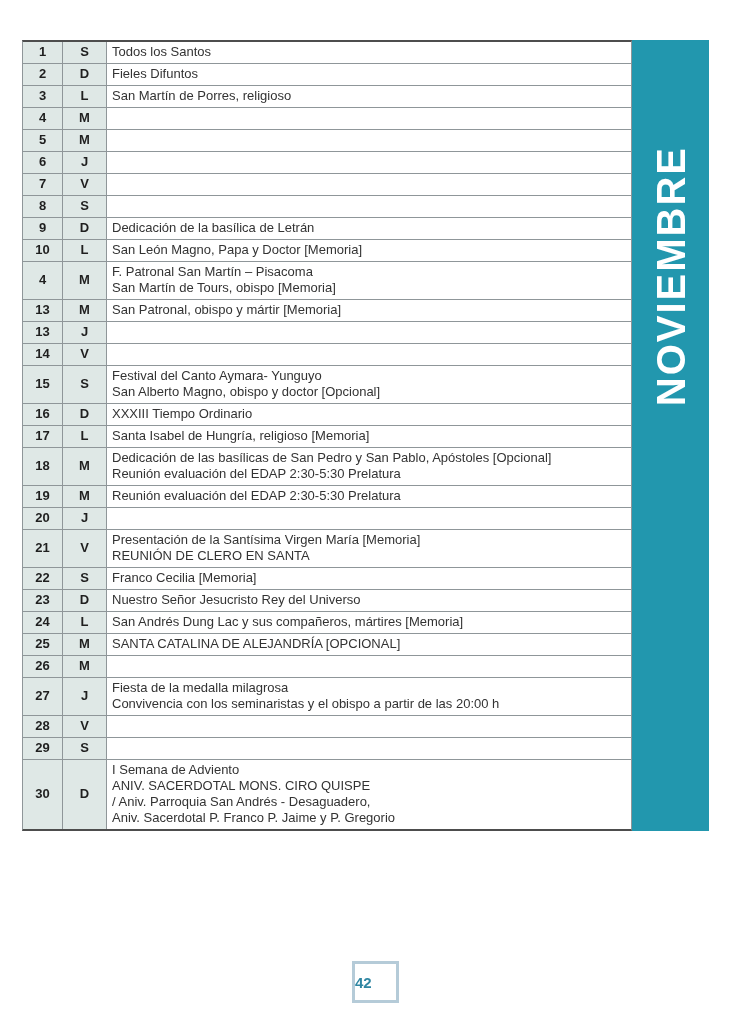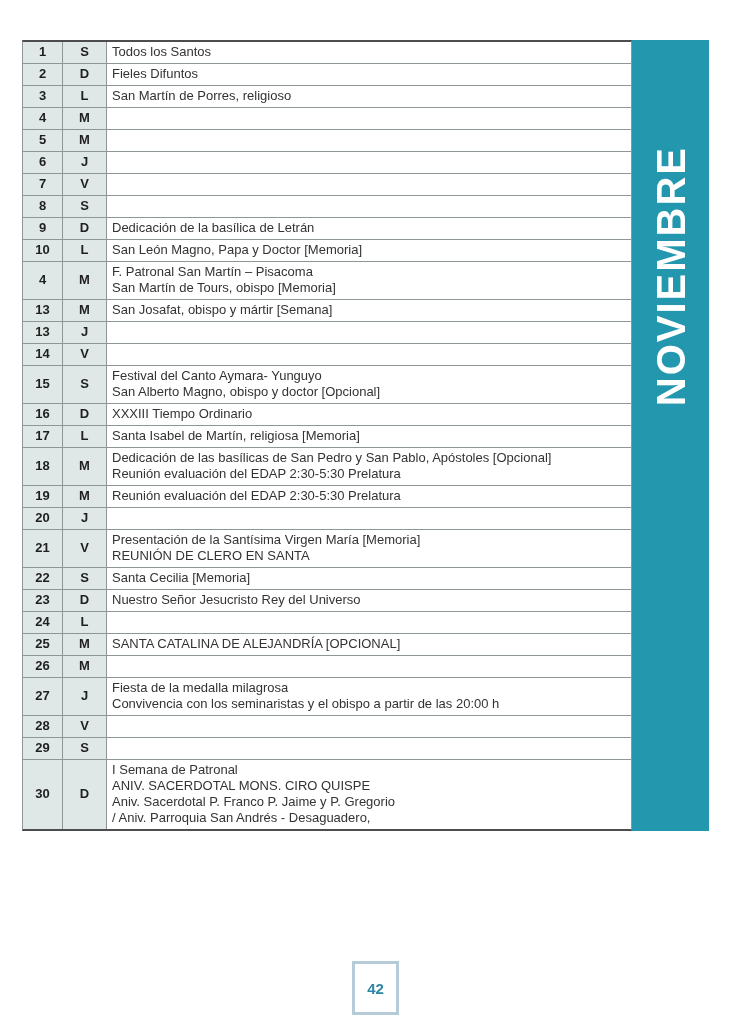--- a/index.html
+++ b/index.html
@@ -90,25 +90,25 @@
     color:#ffffff;
     font-weight:bold;
     font-size:40px;
     line-height:1;
     letter-spacing:2px;
     white-space:nowrap;
   }
   .pagebox{
     position:absolute;
     left:352px;top:961px;
-    width:47px;height:54px;
+    width:47px;height:42px;
     box-sizing:border-box;
     border:3px solid var(--page-box-border);
     background:#fff;
-    display:flex;align-items:center;justify-content:center;
+    display:flex;align-items:center;justify-content:flex-start;
   }
   .pagebox span{
     color:var(--page-number);
     font-weight:bold;
     font-size:15px;
   }
 </style>
 </head>
 <body>
 
@@ -190,21 +190,21 @@
     <div class="cell ev">
             <div class="line">F. Patronal San Martín – Pisacoma</div>
             <div class="line">San Martín de Tours, obispo [Memoria]</div>
           </div>
   </div>
 
   <div class="row">
     <div class="cell day">13</div>
     <div class="cell wd">M</div>
     <div class="cell ev">
-            <div class="line">San Josafat, obispo y mártir [Semana]</div>
+            <div class="line">San Patronal, obispo y mártir [Memoria]</div>
           </div>
   </div>
 
   <div class="row">
     <div class="cell day">13</div>
     <div class="cell wd">J</div>
     <div class="cell ev"></div>
   </div>
 
   <div class="row">
@@ -227,21 +227,21 @@
     <div class="cell wd">D</div>
     <div class="cell ev">
             <div class="line">XXXIII Tiempo Ordinario</div>
           </div>
   </div>
 
   <div class="row">
     <div class="cell day">17</div>
     <div class="cell wd">L</div>
     <div class="cell ev">
-            <div class="line">Santa Isabel de Martín, religiosa [Memoria]</div>
+            <div class="line">Santa Isabel de Hungría, religioso [Memoria]</div>
           </div>
   </div>
 
   <div class="row">
     <div class="cell day">18</div>
     <div class="cell wd">M</div>
     <div class="cell ev">
             <div class="line">Dedicación de las basílicas de San Pedro y San Pablo, Apóstoles [Opcional]</div>
             <div class="line">Reunión evaluación del EDAP 2:30-5:30 Prelatura</div>
           </div>
@@ -267,35 +267,38 @@
     <div class="cell ev">
             <div class="line">Presentación de la Santísima Virgen María [Memoria]</div>
             <div class="line">REUNIÓN DE CLERO EN SANTA</div>
           </div>
   </div>
 
   <div class="row">
     <div class="cell day">22</div>
     <div class="cell wd">S</div>
     <div class="cell ev">
-            <div class="line">Santa Cecilia [Memoria]</div>
+            <div class="line">Franco Cecilia [Memoria]</div>
           </div>
   </div>
 
   <div class="row">
     <div class="cell day">23</div>
     <div class="cell wd">D</div>
     <div class="cell ev">
             <div class="line">Nuestro Señor Jesucristo Rey del Universo</div>
           </div>
   </div>
 
   <div class="row">
     <div class="cell day">24</div>
     <div class="cell wd">L</div>
+    <div class="cell ev">
+            <div class="line">San Andrés Dung Lac y sus compañeros, mártires [Memoria]</div>
+          </div>
   </div>
 
   <div class="row">
     <div class="cell day">25</div>
     <div class="cell wd">M</div>
     <div class="cell ev">
             <div class="line">SANTA CATALINA DE ALEJANDRÍA [OPCIONAL]</div>
           </div>
   </div>
 
@@ -323,24 +326,24 @@
   <div class="row">
     <div class="cell day">29</div>
     <div class="cell wd">S</div>
     <div class="cell ev"></div>
   </div>
 
   <div class="row">
     <div class="cell day">30</div>
     <div class="cell wd">D</div>
     <div class="cell ev">
-            <div class="line">I Semana de Patronal</div>
+            <div class="line">I Semana de Adviento</div>
             <div class="line">ANIV. SACERDOTAL MONS. CIRO QUISPE</div>
+            <div class="line">/ Aniv. Parroquia San Andrés - Desaguadero,</div>
             <div class="line">Aniv. Sacerdotal P. Franco P. Jaime y P. Gregorio</div>
-            <div class="line">/ Aniv. Parroquia San Andrés - Desaguadero,</div>
           </div>
   </div>
 </div>
     <div class="banner">
       <span class="banner-text">NOVIEMBRE</span>
     </div>
   </div>
   <div class="pagebox">
     <span>42</span>
   </div>

